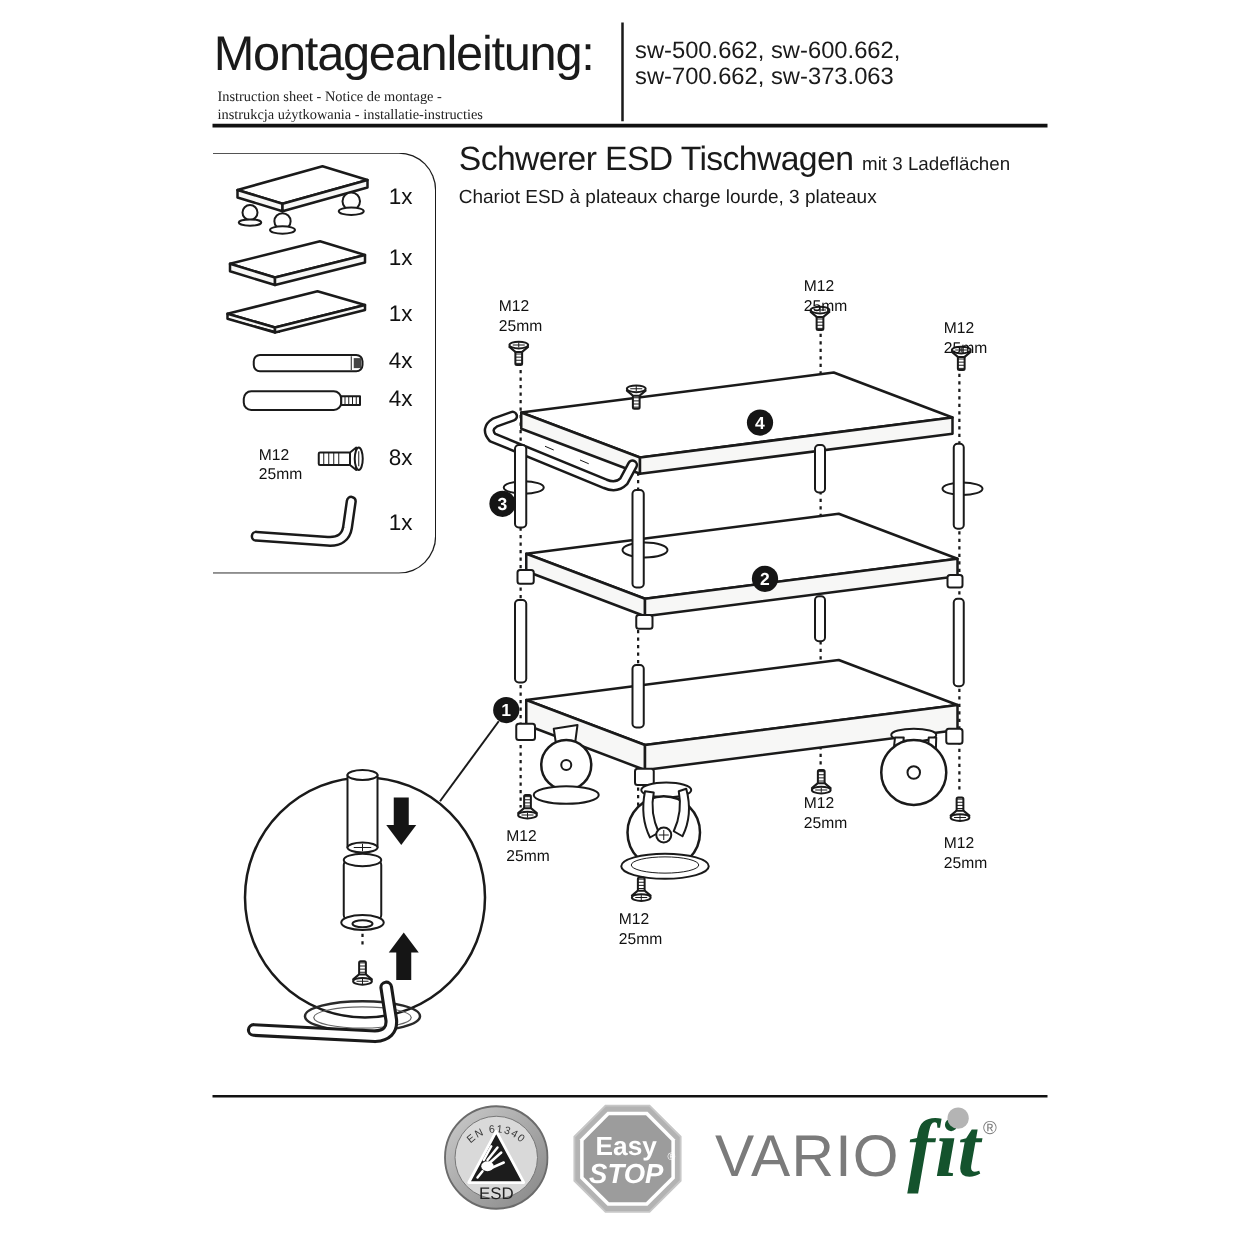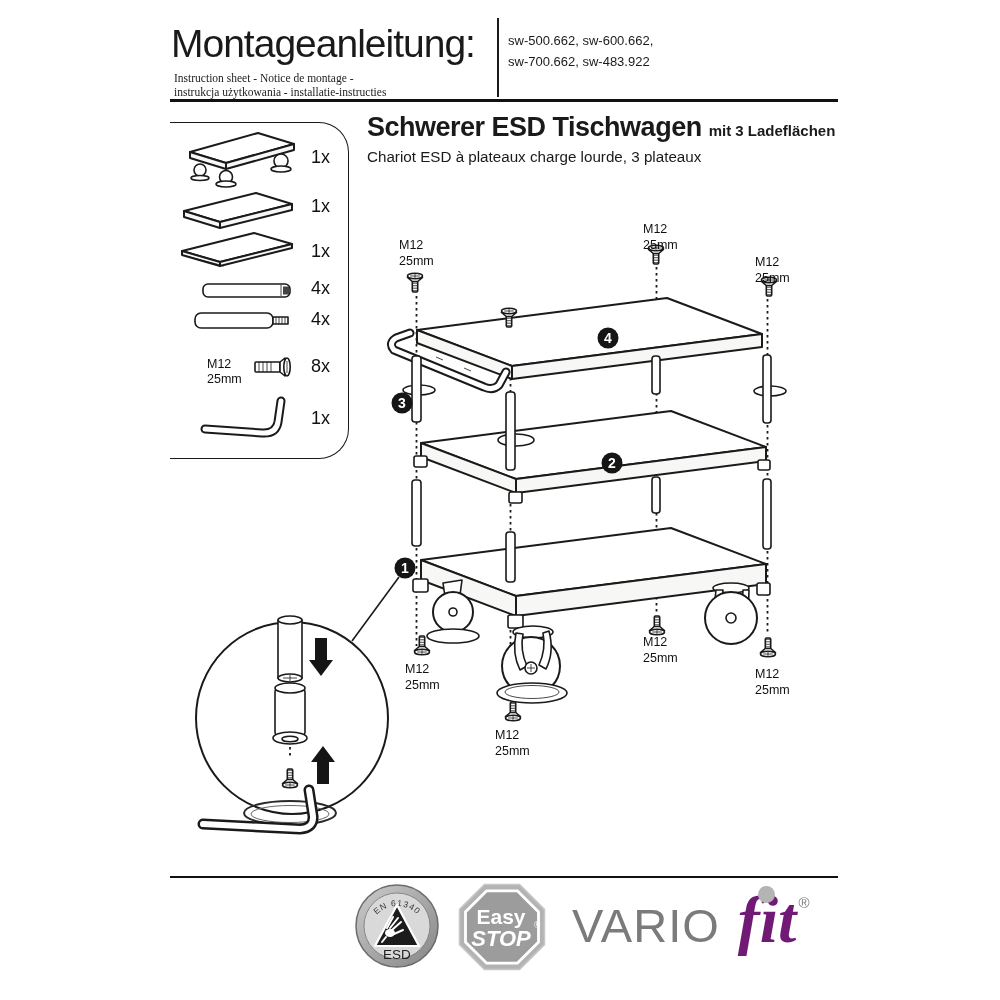--- a/index.html
+++ b/index.html
@@ -4,27 +4,27 @@
 <style>
   html,body{margin:0;padding:0;background:#fff;}
   .page{position:relative;width:1000px;height:1000px;background:#ffffff;overflow:hidden;
         font-family:"Liberation Sans",sans-serif;color:#1a1a1a;}
   .abs{position:absolute;}
 
   
   .hdr-title{left:171px;top:22px;font-size:39px;letter-spacing:-1px;}
   .hdr-sub{left:174px;font-size:11.5px;color:#222;font-family:Liberation Serif, serif;}
   .hdr-vline{left:497px;top:18px;width:2px;height:79px;background:#1a1a1a;}
-  .hdr-codes{left:508px;top:30px;font-size:13px;line-height:21px;}
+  .hdr-codes{left:508px;top:30px;font-size:19px;line-height:21px;}
   .rule-top{left:170px;top:99px;width:668px;height:3px;background:#111;}
   .rule-bottom{left:170px;top:876px;width:668px;height:2px;background:#111;}
 
   
   .title-block{left:367px;top:111px;width:475px;}
-  .title-block h2{margin:0;font-size:27px;font-weight:bold;letter-spacing:-0.5px;line-height:32px;}
+  .title-block h2{margin:0;font-size:27px;font-weight:normal;letter-spacing:-0.5px;line-height:32px;}
   .title-block h2 .suffix{font-size:15px;letter-spacing:0;}
   .title-block p{margin:0;font-size:15.2px;line-height:19.5px;}
 
   
   .parts-panel{left:170px;top:122px;width:178px;height:335px;border:1.7px solid #1a1a1a;
                border-left:none;border-radius:0 30px 30px 0;}
 
   
   svg.art{position:absolute;left:0;top:0;}
   .wf{fill:#fff;stroke:#1a1a1a;stroke-width:1.6;stroke-linejoin:round;}
@@ -39,36 +39,36 @@
   .t-qty{font-family:"Liberation Sans",sans-serif;font-size:18px;fill:#111;}
   .t-lbl{font-family:"Liberation Sans",sans-serif;font-size:12.5px;fill:#111;}
   .t-step{font-family:"Liberation Sans",sans-serif;font-size:14px;font-weight:bold;fill:#fff;text-anchor:middle;}
 
   
   .esd-logo{left:355px;top:884px;}
   .stop-logo{left:452px;top:879px;}
   .brand{left:572px;top:882px;display:flex;align-items:baseline;height:90px;}
   .brand .vario{font-size:47px;font-weight:normal;color:#7b7b7b;letter-spacing:1px;}
   .brand .fit{font-family:"Liberation Serif",serif;font-style:italic;font-weight:bold;
-              font-size:66px;color:#701a75;margin-left:18px;}
+              font-size:66px;color:#14532d;margin-left:6px;}
   .brand .reg{font-size:15px;color:#7b7b7b;position:relative;top:-34px;margin-left:2px;}
   .fit-dot{position:absolute;left:186px;top:4px;width:17px;height:17px;border-radius:50%;background:#b4b4b4;}
 </style>
 </head>
 <body>
 
 <div class="page">
 
   <div class="abs hdr-title">Montageanleitung:</div>
   <div class="abs hdr-sub" style="top:72px;">Instruction sheet - Notice de montage -</div>
   <div class="abs hdr-sub" style="top:86px;">instrukcja użytkowania - installatie-instructies</div>
   <div class="abs hdr-vline"></div>
   <div class="abs hdr-codes">
     <div>sw-500.662, sw-600.662,</div>
-    <div>sw-700.662, sw-483.922</div>
+    <div>sw-700.662, sw-373.063</div>
   </div>
   <div class="abs rule-top"></div>
 
   <div class="abs title-block">
     <h2><span>Schwerer ESD Tischwagen</span>
       <span class="suffix">mit 3 Ladeflächen</span></h2>
     <p>Chariot ESD à plateaux charge lourde, 3 plateaux</p>
   </div>
 
   <div class="abs parts-panel"></div>

